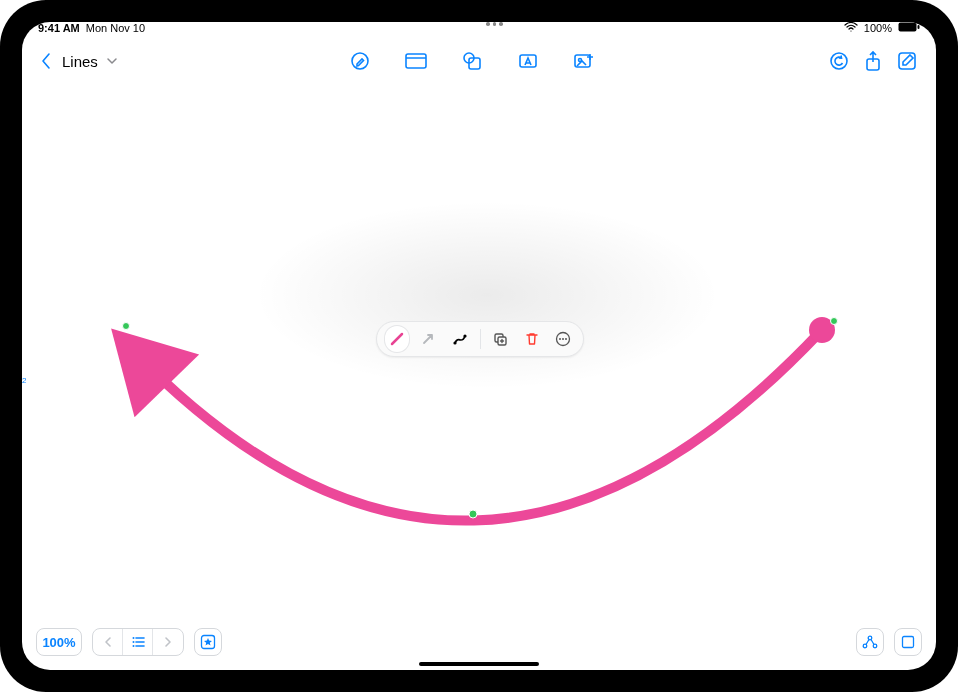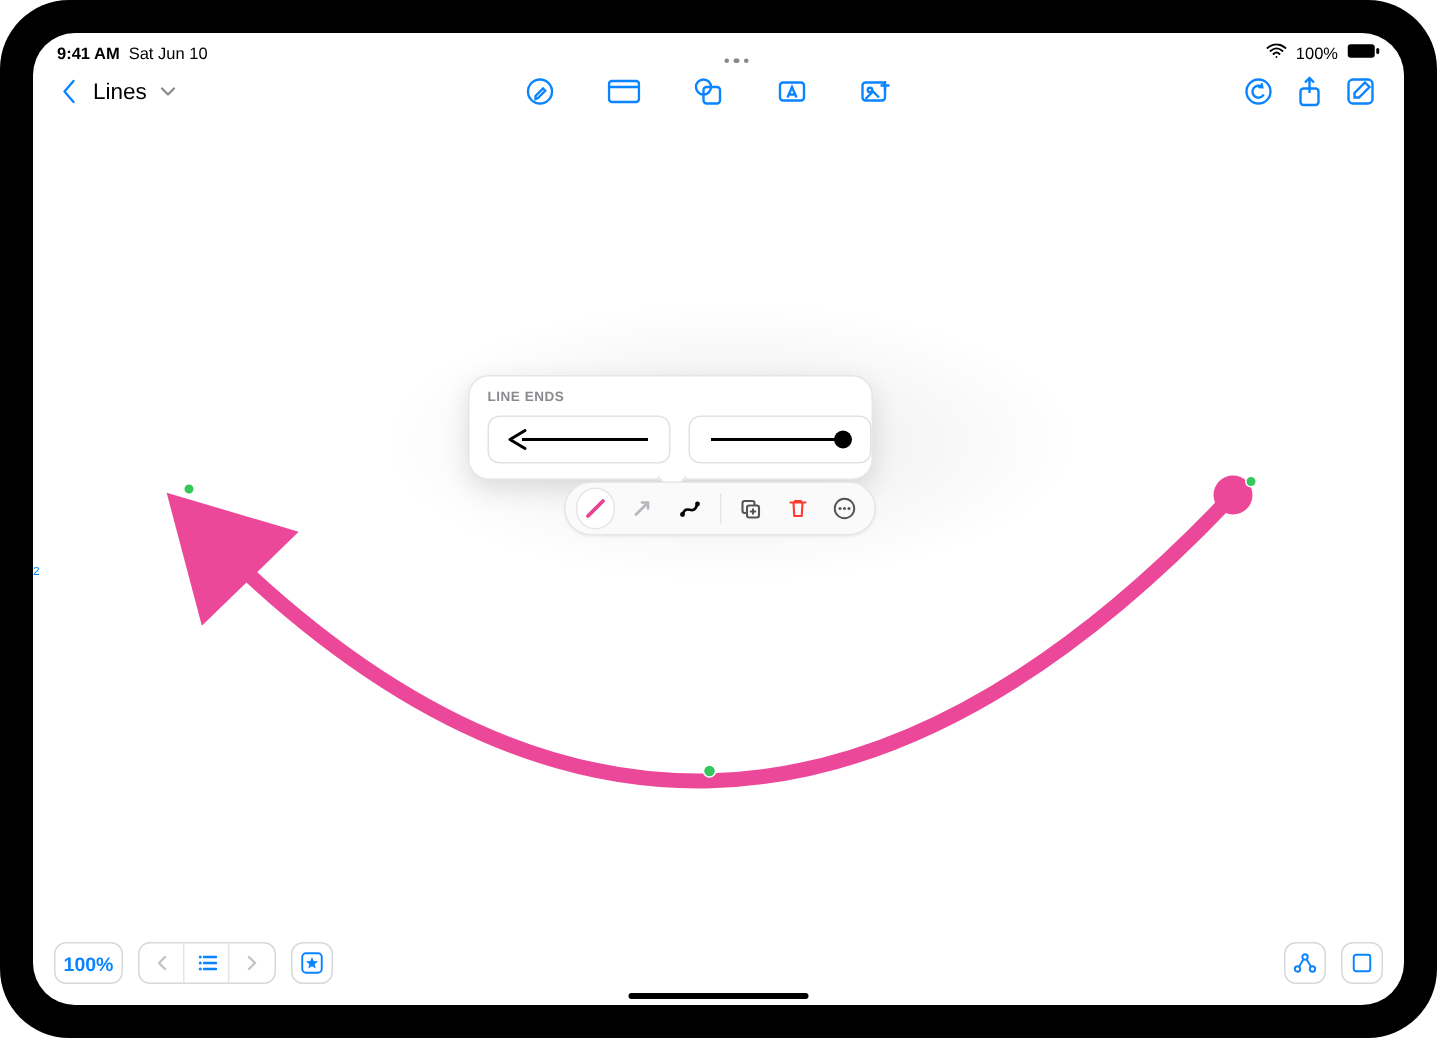--- a/index.html
+++ b/index.html
@@ -16,21 +16,21 @@
     width: 100%; height: 100%;
     background: #fff;
     border-radius: 28px;
     position: relative;
     overflow: hidden;
   }
 
   
   .status-bar {
     height: 20px;
-    display: flex; align-items: flex-end;
+    display: flex; align-items: flex-start;
     padding: 0 16px;
     font-size: 11px; font-weight: 600; color: #000;
   }
   .status-bar .left, .status-bar .right { display: flex; align-items: center; gap: 6px; }
   .status-bar .center { flex: 1; display: flex; justify-content: center; gap: 3px; }
   .status-bar .dot { width: 3.5px; height: 3.5px; border-radius: 50%; background: #888; }
   .status-bar .date { font-weight: 500; }
   .status-bar .battery-pct { font-weight: 500; }
 
   
@@ -159,21 +159,21 @@
 </style>
 </head>
 <body>
 
 <div class="device-frame">
   <div class="screen">
 
     <div class="status-bar">
       <div class="left">
         <span>9:41 AM</span>
-        <span class="date">Sat Jun 10</span>
+        <span class="date">Mon Nov 10</span>
       </div>
       <div class="center">
         <span class="dot"></span>
         <span class="dot"></span>
         <span class="dot"></span>
       </div>
       <div class="right">
         <span>
           <svg width="14" height="10" viewBox="0 0 14 10">
               <path d="M1 3 Q7 -2 13 3 M3 5 Q7 1.5 11 5 M5 7 Q7 5 9 7 M7 9 L7 9" stroke="#000" stroke-width="1.2" fill="none" stroke-linecap="round"></path>
@@ -275,38 +275,20 @@
           </marker>
         </defs>
         <path d="M 110 270 Q 450 620 798 252" stroke="#ec4899" stroke-width="10" fill="none" stroke-linecap="round" marker-start="url(#arrowhead)"></path>
         <circle cx="800" cy="250" r="13" fill="#ec4899"></circle>
 
         <circle cx="104" cy="246" r="3.5" fill="#34c759" stroke="#fff" stroke-width="1"></circle>
         <circle cx="451" cy="434" r="4" fill="#34c759" stroke="#fff" stroke-width="1"></circle>
         <circle cx="812" cy="241" r="3.5" fill="#34c759" stroke="#fff" stroke-width="1"></circle>
       </svg>
 
-      <div class="popover">
-        <div class="title">LINE ENDS</div>
-        <div class="row">
-          <div class="cell">
-            <svg width="100" height="16" viewBox="0 0 100 16">
-              <line x1="12" y1="8" x2="96" y2="8" stroke="#000" stroke-width="2"></line>
-              <path d="M14 2 L4 8 L14 14" stroke="#000" stroke-width="2" fill="none" stroke-linecap="round" stroke-linejoin="round"></path>
-            </svg>
-          </div>
-          <div class="cell">
-            <svg width="100" height="16" viewBox="0 0 100 16">
-              <line x1="4" y1="8" x2="88" y2="8" stroke="#000" stroke-width="2"></line>
-              <circle cx="92" cy="8" r="6" fill="#000"></circle>
-            </svg>
-          </div>
-        </div>
-        <div class="popover-tail"></div>
-      </div>
 
       <div class="ctx-pill">
         <div class="ctx-btn active accent">
           <svg width="16" height="16" viewBox="0 0 16 16">
               <path d="M3 13 L13 3" stroke-width="2.5" stroke-linecap="round"></path>
             </svg>
         </div>
         <div class="ctx-btn dim">
           <svg width="16" height="16" viewBox="0 0 16 16">
               <path d="M4 12 L12 4 M8 4 H12 V8" stroke-width="1.8" fill="none" stroke-linecap="round" stroke-linejoin="round"></path>

